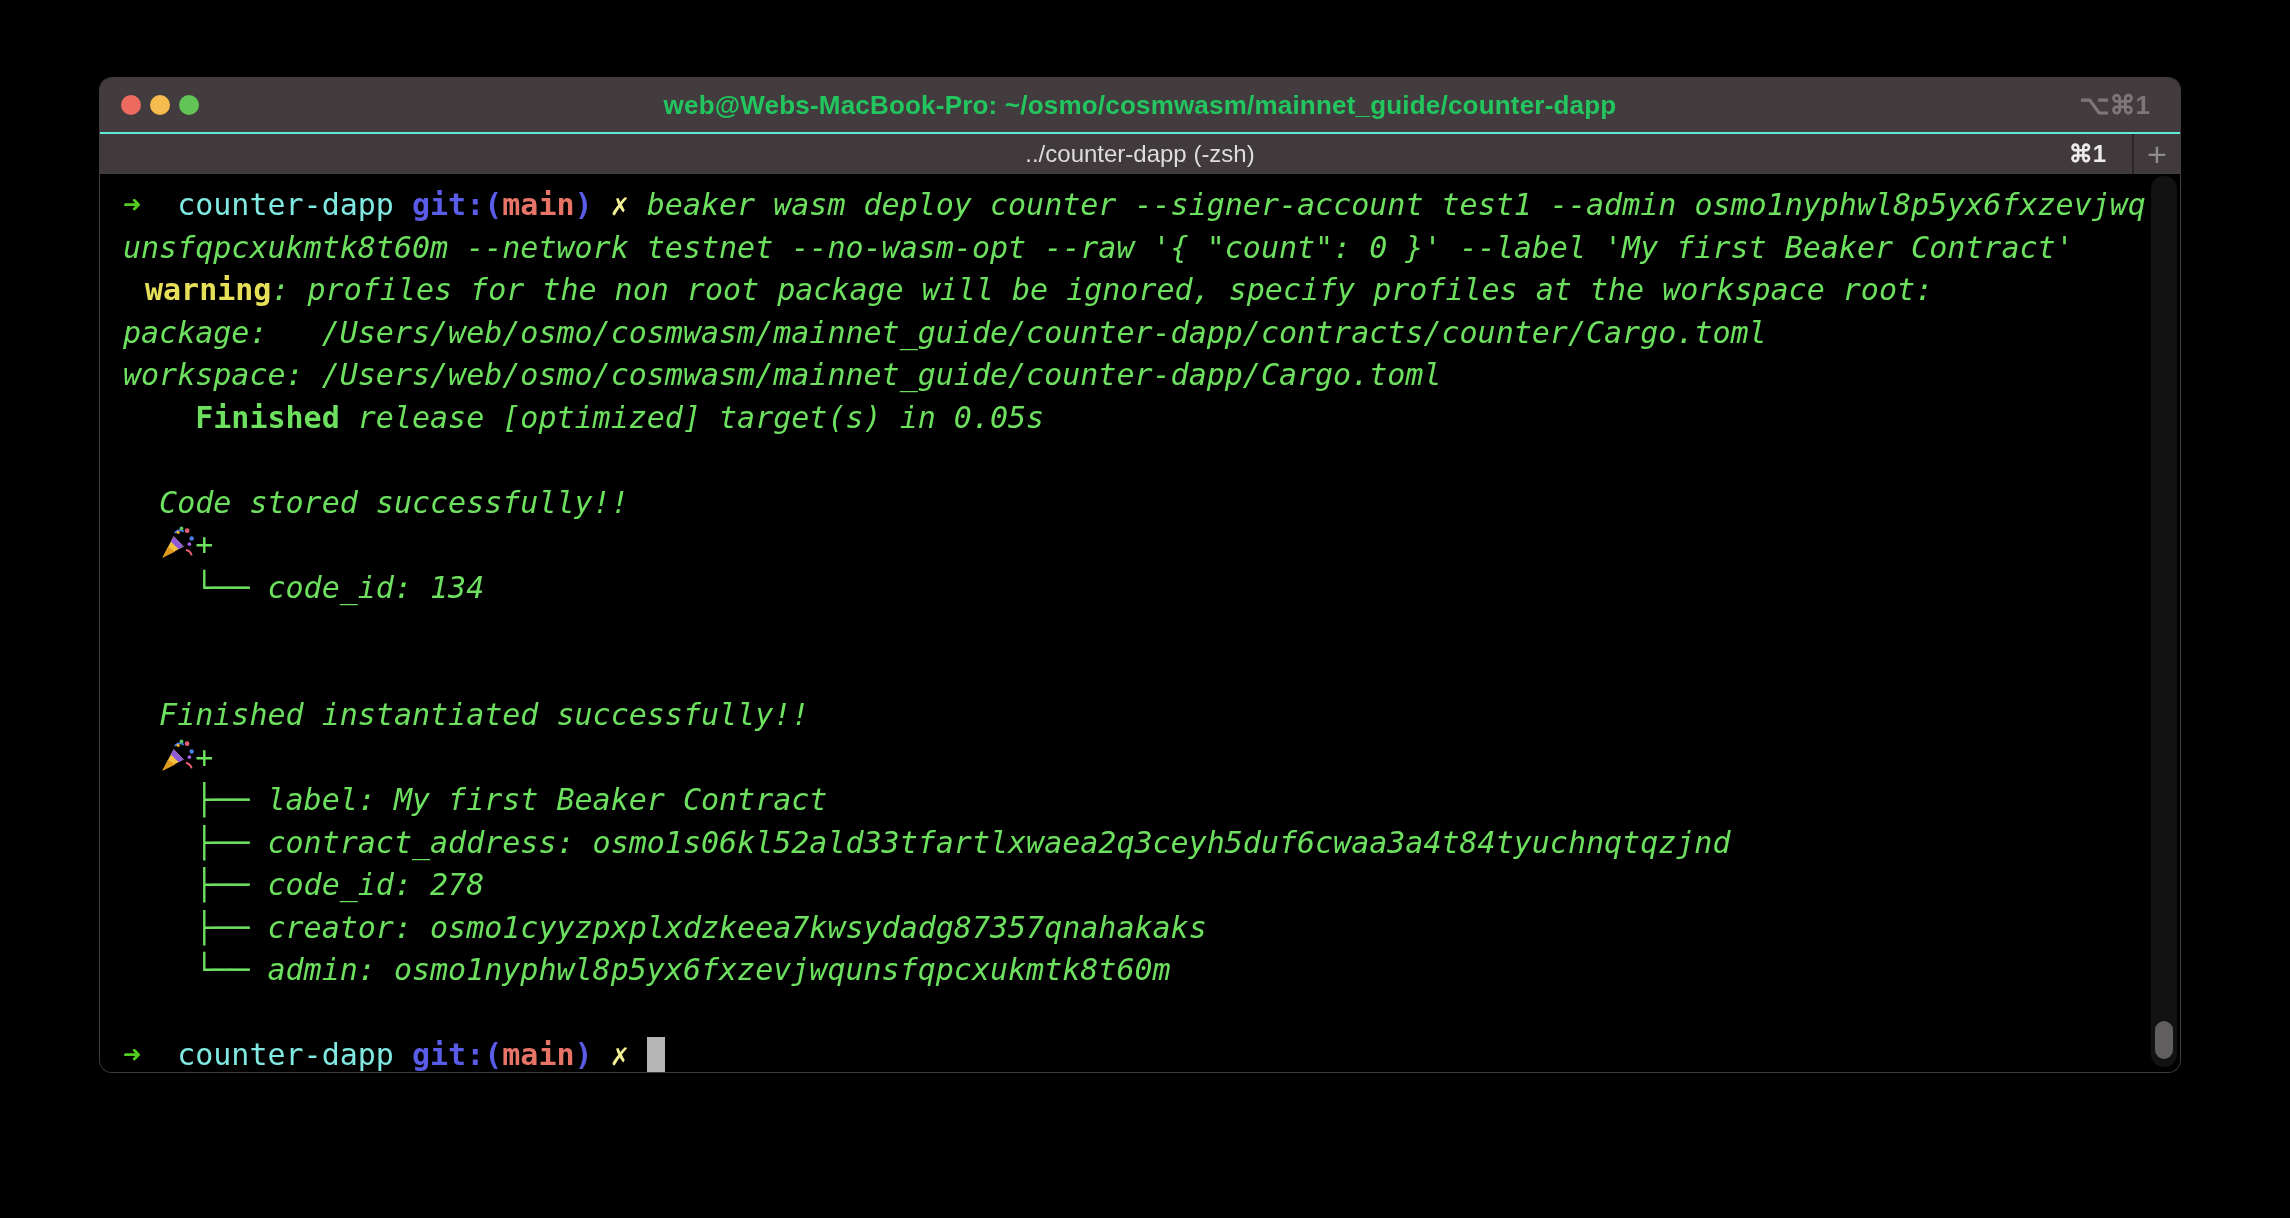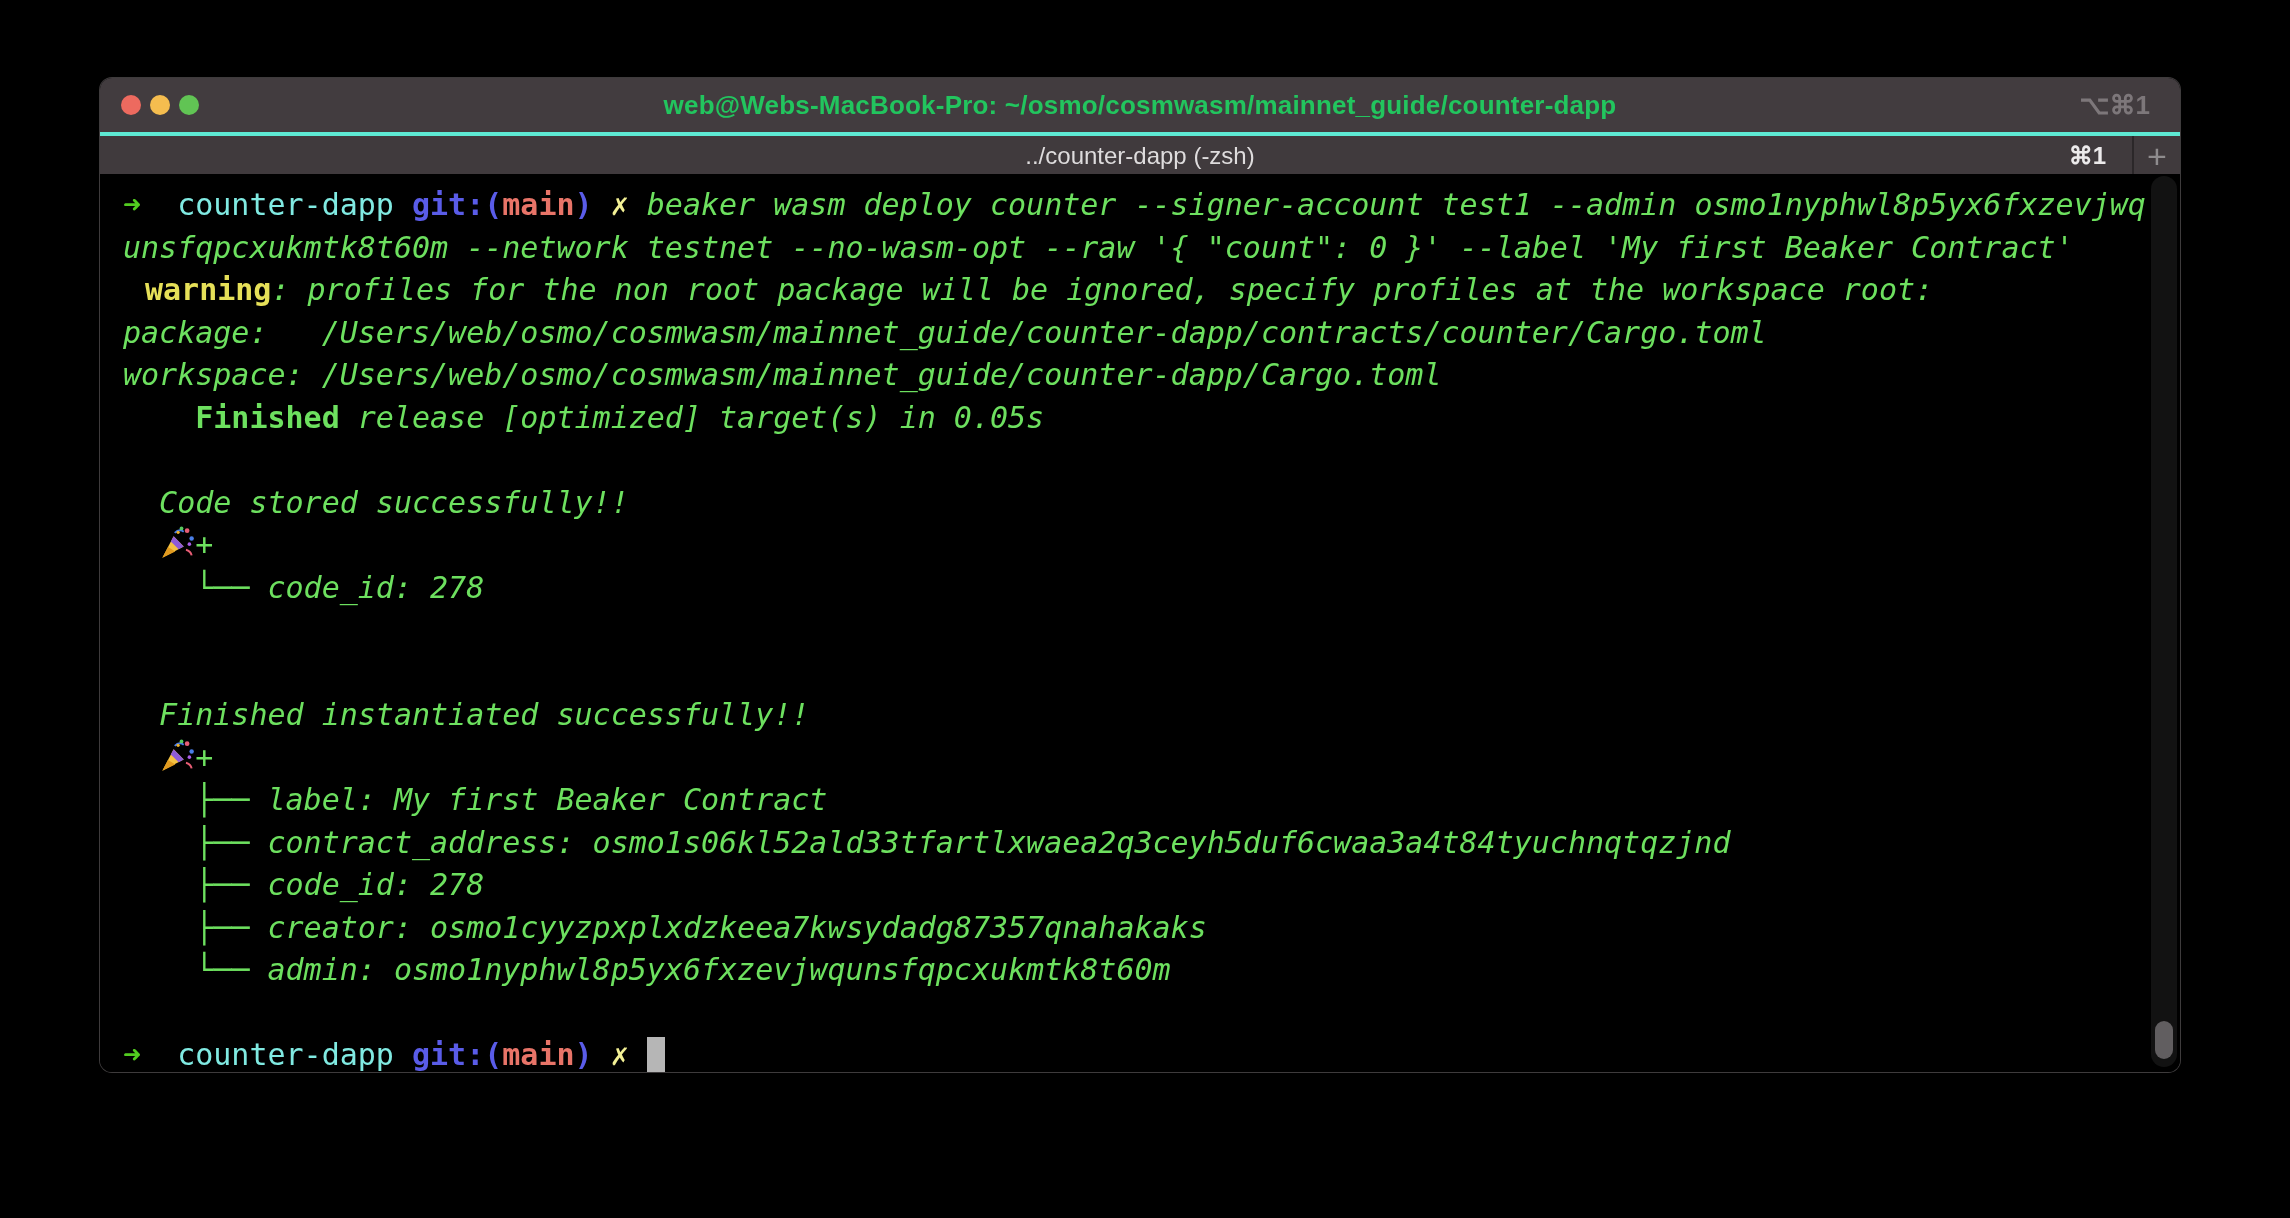--- a/index.html
+++ b/index.html
@@ -15,21 +15,21 @@
   .light { width:20px; height:20px; border-radius:50%; }
   .light.red    { background:#ed6a5f; }
   .light.yellow { background:#f5bd4f; }
   .light.green  { background:#61c454; }
   .title { text-align:center; line-height:54px; font-size:26px; font-weight:bold;
            color:#22c55e; letter-spacing:.2px; }
   .title-shortcut { position:absolute; right:30px; top:0; line-height:54px;
                     font-size:26px; font-weight:bold; color:#7d777a; }
 
   .tabbar { position:relative; height:42px; background:#403a3d;
-            border-top:4px solid #5eead4; }
+            border-top:2px solid #5eead4; }
   .tab-title { position:absolute; left:50%; top:0; transform:translateX(-50%);
                line-height:40px; font-size:24px; color:#dedcdd; }
   .tab-right { position:absolute; right:0; top:0; height:40px; display:flex;
                align-items:center; }
   .tab-shortcut { font-size:24px; font-weight:bold; color:#eceaeb; margin-right:26px; }
   .newtab { width:48px; height:40px; border-left:2px solid #2b2729;
             display:flex; align-items:center; justify-content:center;
             font-size:34px; font-weight:200; color:#8f8c8e; cursor:default; }
 
   .term { position:absolute; left:0; right:0; top:96px; bottom:0; background:#000;
@@ -86,21 +86,21 @@
     <polygon points="3,29 8,19.5 14.5,23.5" fill="#e09a1f"></polygon>
     <polygon points="10.5,14.7 13,10 22,19 17.5,21.5" fill="#8e5bd8"></polygon>
     <path d="M14 7 q4 -4 8 -1" stroke="#4a7fe8" stroke-width="1.8" fill="none"></path>
     <path d="M24 22 q4 1 5 5" stroke="#e85d75" stroke-width="1.8" fill="none"></path>
     <circle cx="25" cy="5" r="2.1" fill="#e85d75"></circle>
     <circle cx="29" cy="12" r="2" fill="#4a7fe8"></circle>
     <circle cx="20" cy="3" r="1.7" fill="#58c95e"></circle>
     <circle cx="27" cy="17" r="1.6" fill="#a85de8"></circle>
     <circle cx="17" cy="6.5" r="1.4" fill="#f0b429"></circle>
   </svg>
-</div><div class="term-line"><span class="seg-green">    +</span></div><div class="term-line"><span class="seg-green">    └── code_id: 278</span></div><div class="term-line"></div><div class="term-line"></div><div class="term-line"><span class="seg-green">  Finished instantiated successfully!! </span>
+</div><div class="term-line"><span class="seg-green">    +</span></div><div class="term-line"><span class="seg-green">    └── code_id: 134</span></div><div class="term-line"></div><div class="term-line"></div><div class="term-line"><span class="seg-green">  Finished instantiated successfully!! </span>
   <svg class="party-svg" viewBox="0 0 32 32" xmlns="http://www.w3.org/2000/svg">
     <polygon points="3,29 13,10 22,19" fill="#f5c242"></polygon>
     <polygon points="3,29 8,19.5 14.5,23.5" fill="#e09a1f"></polygon>
     <polygon points="10.5,14.7 13,10 22,19 17.5,21.5" fill="#8e5bd8"></polygon>
     <path d="M14 7 q4 -4 8 -1" stroke="#4a7fe8" stroke-width="1.8" fill="none"></path>
     <path d="M24 22 q4 1 5 5" stroke="#e85d75" stroke-width="1.8" fill="none"></path>
     <circle cx="25" cy="5" r="2.1" fill="#e85d75"></circle>
     <circle cx="29" cy="12" r="2" fill="#4a7fe8"></circle>
     <circle cx="20" cy="3" r="1.7" fill="#58c95e"></circle>
     <circle cx="27" cy="17" r="1.6" fill="#a85de8"></circle>

